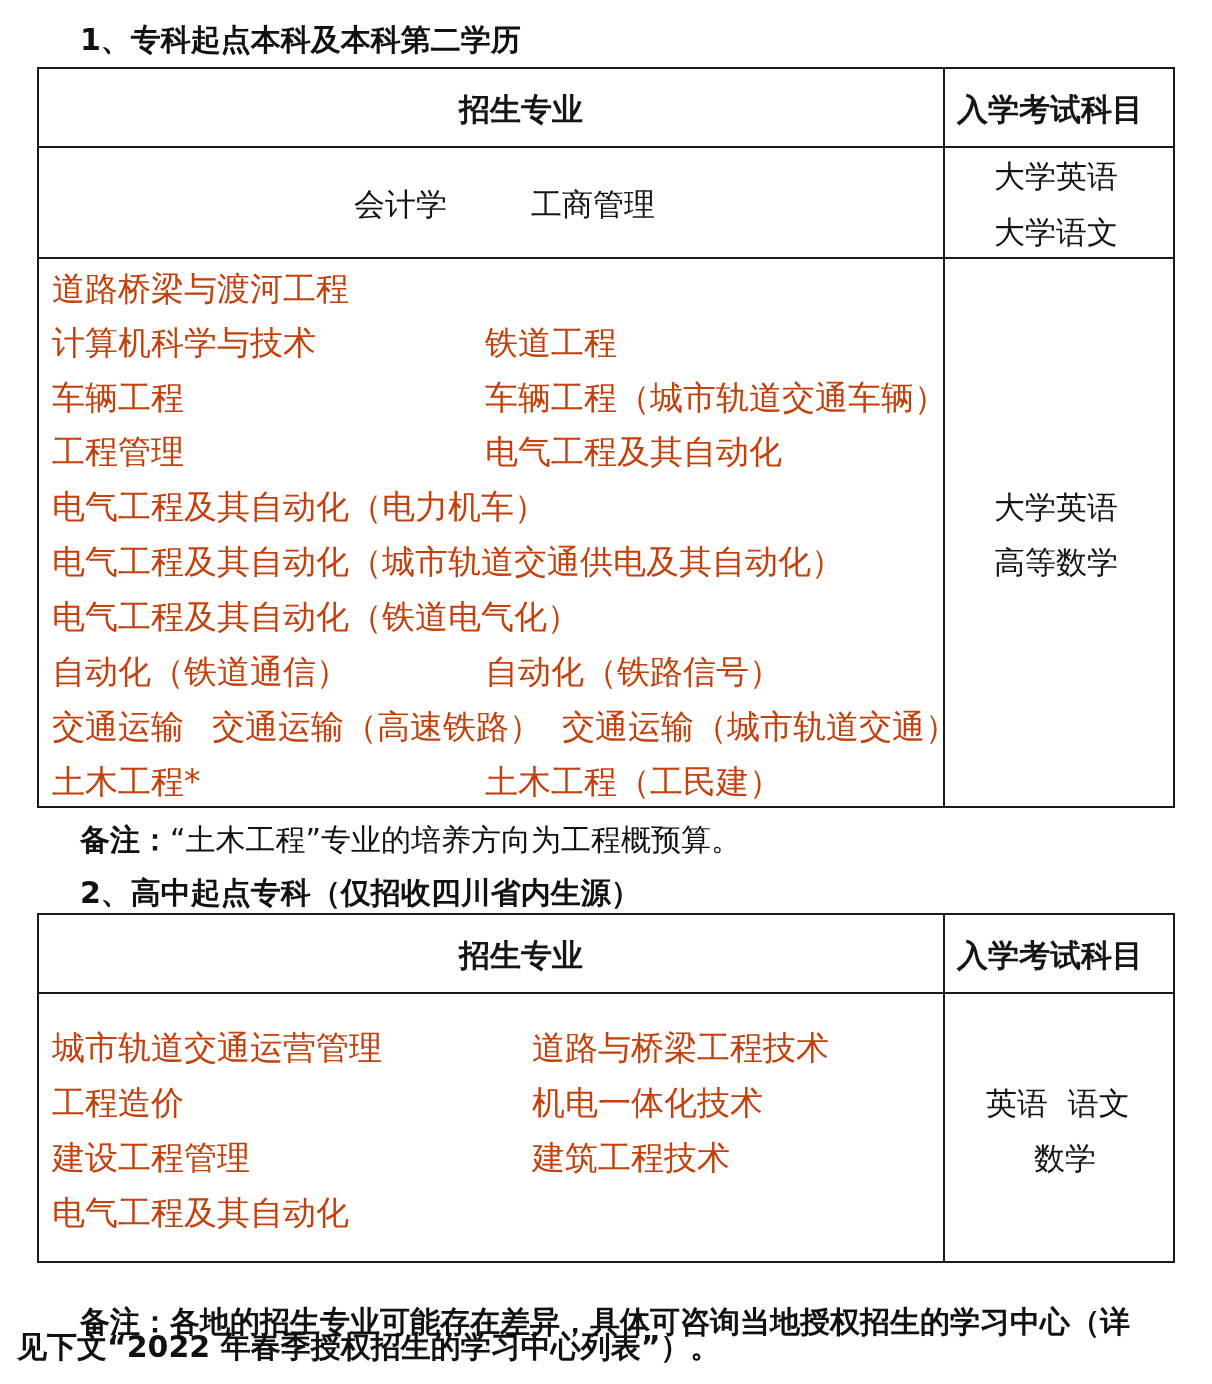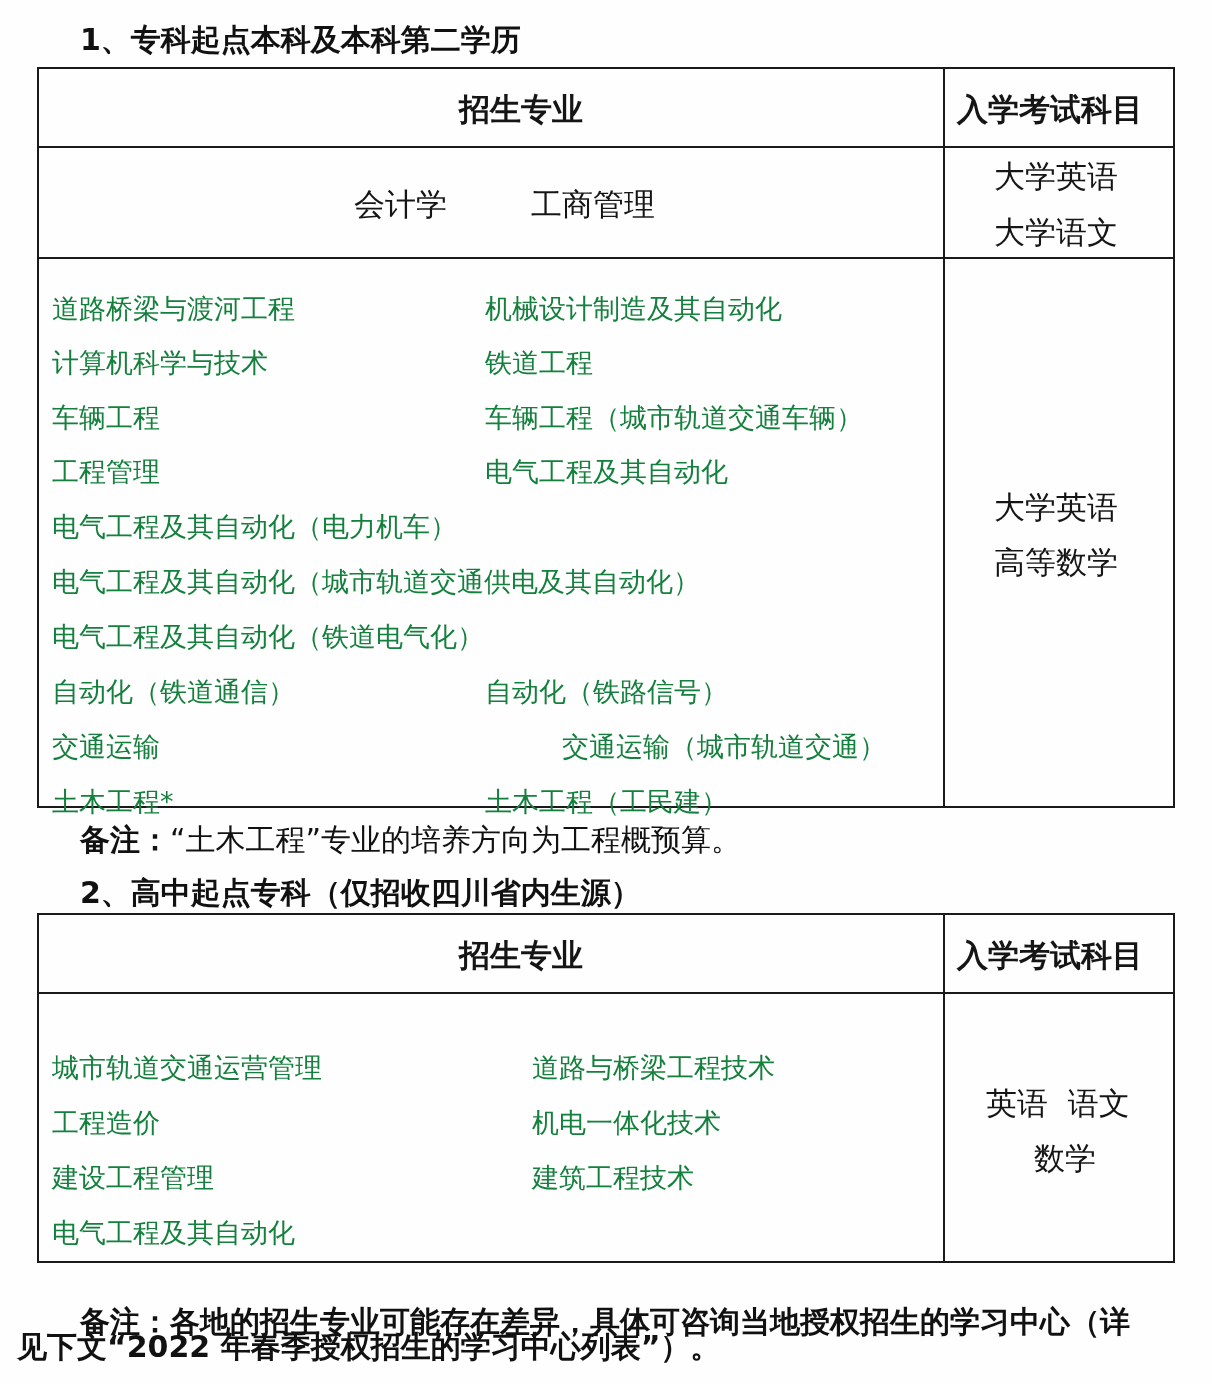--- a/index.html
+++ b/index.html
@@ -53,24 +53,23 @@
       line-height: 36px;
       color: #151515;
     }
     .hdr {
       font-weight: bold;
       font-size: 31px;
     }
     .major {
       position: absolute;
       white-space: nowrap;
-      font-size: 27px;
+      font-size: 33px;
       line-height: 36px;
-      color: #15803d;
-      margin-top: 20px;
+      color: #c2410c;
     }
     .note {
       position: absolute;
       white-space: nowrap;
       font-size: 30px;
       color: #111;
     }
     .note b { font-weight: bold; }
   </style>
 </head>
@@ -85,41 +84,41 @@
 
   <div class="cell-text hdr" style="left:420px; top:22px;">招生专业</div>
   <div class="cell-text hdr" style="left:918px; top:22px;">入学考试科目</div>
 
   <div class="cell-text" style="left:315px; top:117px;">会计学</div>
   <div class="cell-text" style="left:460px; top:117px;margin-left:32px;">工商管理</div>
   <div class="cell-text" style="left:955px; top:89px;">大学英语</div>
   <div class="cell-text" style="left:955px; top:145px;">大学语文</div>
 
   <div class="major" style="left:13px; top:202px;">道路桥梁与渡河工程</div>
-  <div class="major" style="left:446px; top:202px;">机械设计制造及其自动化</div>
 
   <div class="major" style="left:13px; top:256px;">计算机科学与技术</div>
   <div class="major" style="left:446px; top:256px;">铁道工程</div>
 
   <div class="major" style="left:13px; top:311px;">车辆工程</div>
   <div class="major" style="left:446px; top:311px;">车辆工程（城市轨道交通车辆）</div>
 
   <div class="major" style="left:13px; top:365px;">工程管理</div>
   <div class="major" style="left:446px; top:365px;">电气工程及其自动化</div>
 
   <div class="major" style="left:13px; top:420px;">电气工程及其自动化（电力机车）</div>
 
   <div class="major" style="left:13px; top:475px;">电气工程及其自动化（城市轨道交通供电及其自动化）</div>
 
   <div class="major" style="left:13px; top:585px;">自动化（铁道通信）</div>
 
   <div class="major" style="left:13px; top:530px;">电气工程及其自动化（铁道电气化）</div>
   <div class="major" style="left:446px; top:585px;">自动化（铁路信号）</div>
 
   <div class="major" style="left:13px; top:640px;">交通运输</div>
+  <div class="major" style="left:173px; top:640px;">交通运输（高速铁路）</div>
   <div class="major" style="left:523px; top:640px;">交通运输（城市轨道交通）</div>
 
   <div class="major" style="left:13px; top:695px;">土木工程*</div>
   <div class="major" style="left:446px; top:695px;">土木工程（工民建）</div>
 
   <div class="cell-text" style="left:955px; top:420px;">大学英语</div>
   <div class="cell-text" style="left:955px; top:475px;">高等数学</div>
 </div>
 
 <div class="note" style="left:80px; top:820px;">

